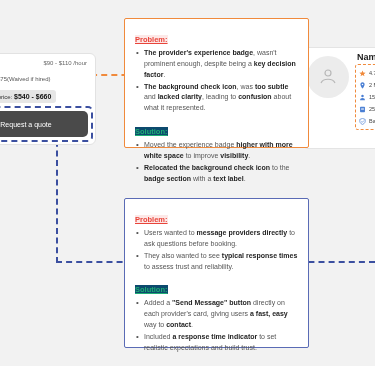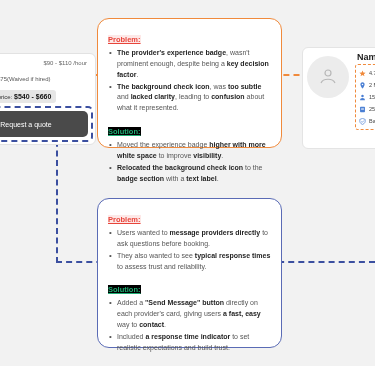--- a/index.html
+++ b/index.html
@@ -104,39 +104,40 @@
     height: 12px; white-space: nowrap;
   }
   .rc-row span.txt { font-size: 5.5px; color: #444; }
   .rc-ico { width: 7px; height: 7px; flex: 0 0 7px; }
   .rc-ico svg { display: block; }
 
   
   .ann {
     position: absolute;
     background: #ffffff;
-    border-radius: 12px;
+    border-radius: 2px;
     padding: 9px 10px 10px 10px;
+    margin-left: 27px;
   }
   .ann.top {
     left: 97px; top: 18px; width: 185px; height: 130px;
     border: 1.5px solid #f08a3c;
   }
   .ann.bottom {
     left: 97px; top: 198px; width: 185px; height: 150px;
     border: 1.5px solid #5a6bb5;
   }
   .lbl {
     display: inline-block;
     font-size: 7.5px; font-weight: bold;
     text-decoration: underline;
     margin-bottom: 4px;
   }
   .lbl.problem { color: #e8443a; background: #fde8e7; }
-  .lbl.solution { color: #1fae74; background: #000000; }
+  .lbl.solution { color: #1fae74; background: #0c4a6e; }
   .ann ul { list-style: none; margin: 0 0 6px 0; padding: 0; }
   .ann li {
     position: relative;
     padding-left: 9px;
     font-size: 7px; line-height: 1.55;
     color: #555;
     margin-bottom: 1px;
   }
   .ann li::before {
     content: "\2022";

